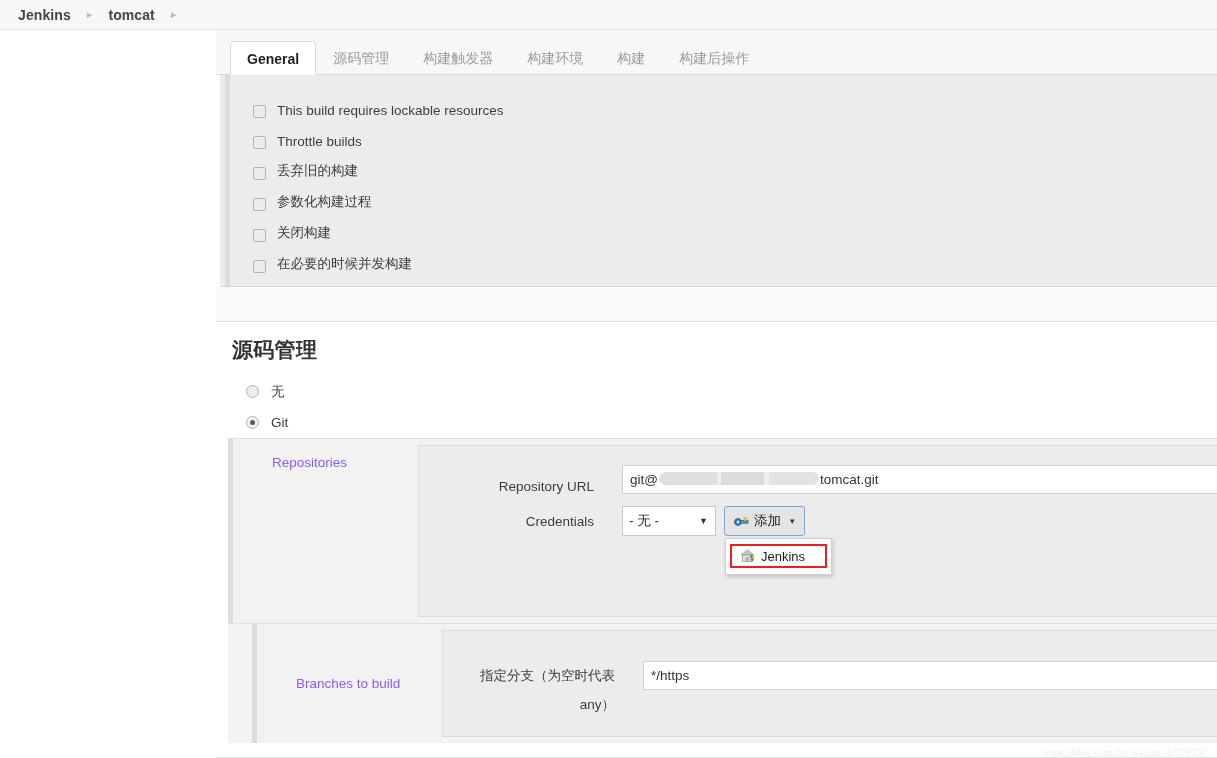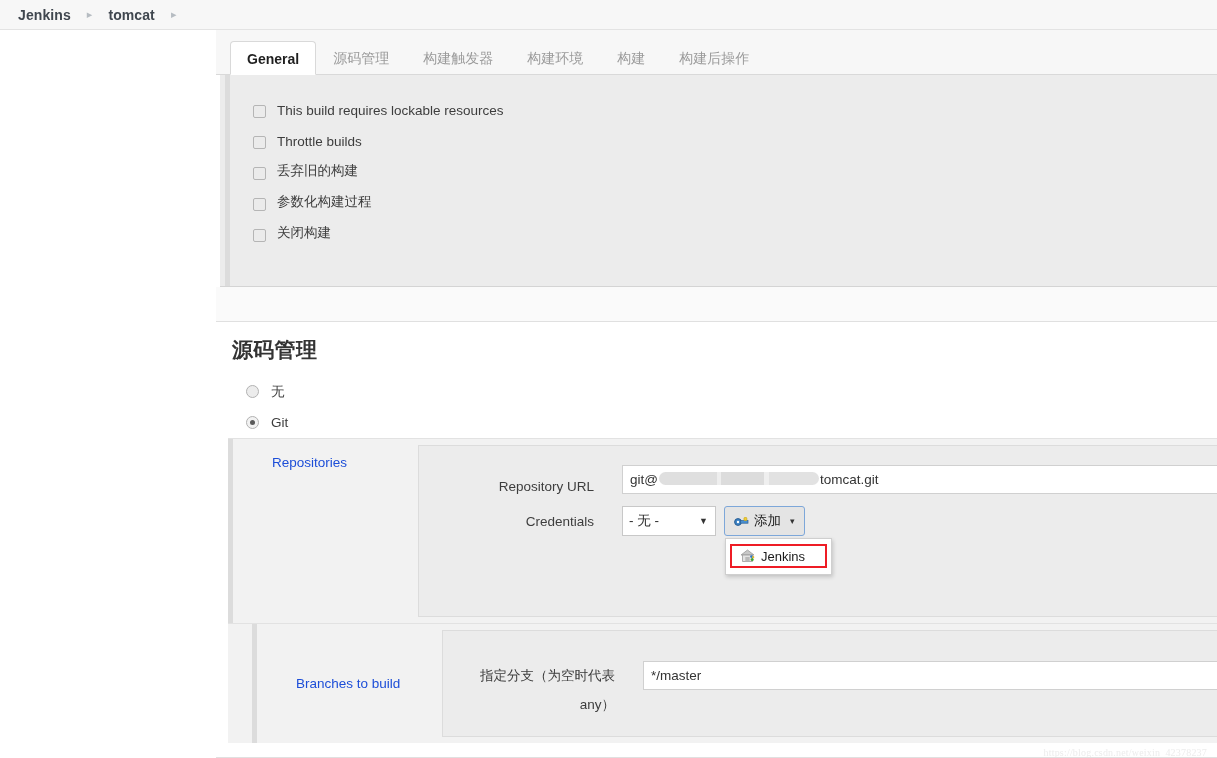--- a/index.html
+++ b/index.html
@@ -140,21 +140,21 @@
     position: relative;
     margin-left: 12px;
     width: 1205px;
     background: #f2f2f2;
     border-top: 1px solid #e2e2e2;
     display: flex;
   }
   .field-left {
     width: 190px; flex: none;
     padding: 16px 0 0 44px;
-    font-size: 13.5px; color: #1d4ed8;
+    font-size: 13.5px; color: #8b5cf6;
     position: relative;
   }
   .field-left .lbar {
     position: absolute; left: 0; top: 0;
     width: 5px; height: 100%; background: #dcdcdc;
   }
   .field-right {
     flex: 1;
     position: relative;
     background: #ececec;
@@ -311,20 +311,24 @@
         <span class="cb-box"></span>
         <span class="cb-label">丢弃旧的构建</span>
       </div>
       <div class="cb-row">
         <span class="cb-box"></span>
         <span class="cb-label">参数化构建过程</span>
       </div>
       <div class="cb-row">
         <span class="cb-box"></span>
         <span class="cb-label">关闭构建</span>
+      </div>
+      <div class="cb-row">
+        <span class="cb-box"></span>
+        <span class="cb-label">在必要的时候并发构建</span>
       </div>
     </div>
 
     <div class="gap-white"></div>
 
     <div class="section-wrap">
       <div class="section-title">源码管理</div>
 
       <div class="radio-row">
         <span class="radio-outer"></span>
@@ -396,21 +400,21 @@
 
       <div class="field-block" style="height:120px;">
         <div class="field-left" style="padding-top:52px;margin-left:24px;">
           <span class="lbar"></span>
           <span>Branches to build</span>
         </div>
         <div class="field-right">
           <div class="sub-row" style="height:44px;padding-top:30px;align-items:flex-start;">
             <span class="sub-label w2" style="line-height:29px;">指定分支（为空时代表any）</span>
             <div class="text-input" style="width:600px;">
-              <span>*/master</span>
+              <span>*/https</span>
             </div>
           </div>
         </div>
       </div>
 
     </div>
   </div>
 
   <div class="watermark">https://blog.csdn.net/weixin_42378237</div>
   <div class="bottom-line"></div>

